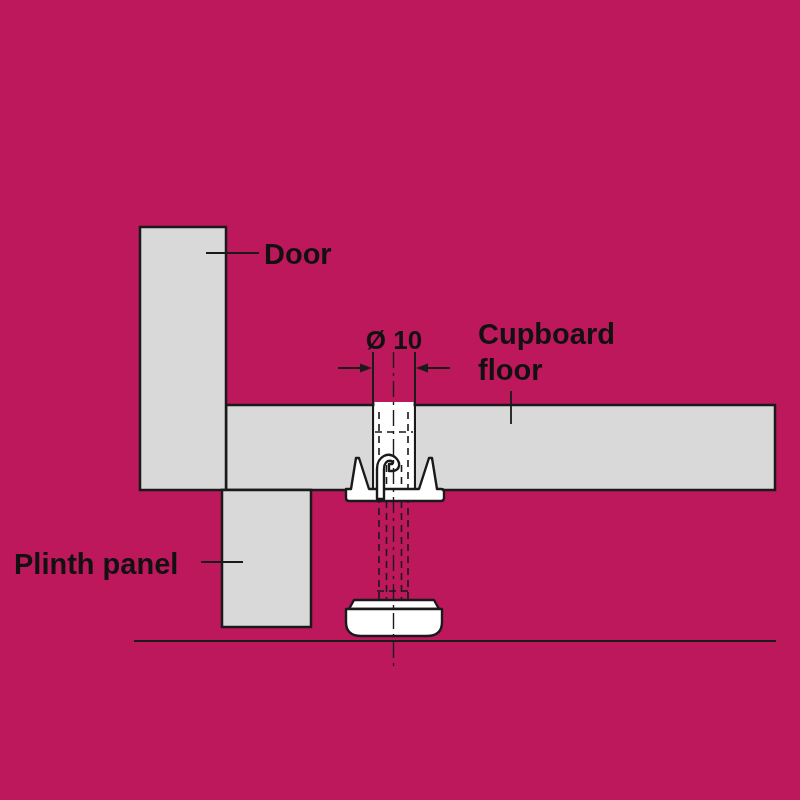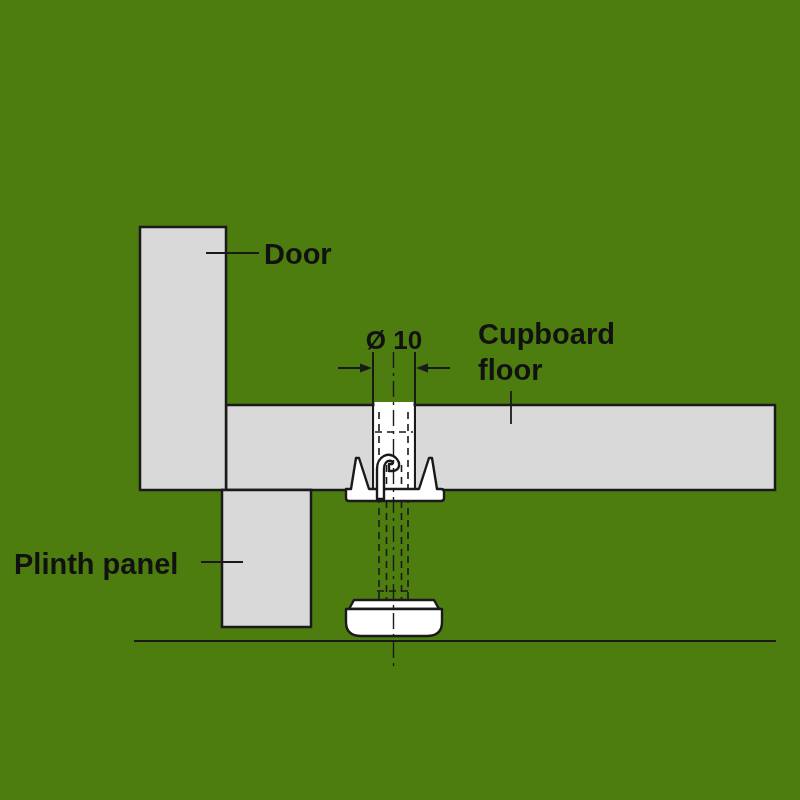--- a/index.html
+++ b/index.html
@@ -1,16 +1,16 @@
 <!DOCTYPE html>
 <html><head>
 <meta charset="utf-8">
 <style>
   html,body{margin:0;padding:0;background:#ffffff;}
-  .canvas{position:relative;width:800px;height:800px;background:#4d7c0f;overflow:hidden;}
+  .canvas{position:relative;width:800px;height:800px;background:#be185d;overflow:hidden;}
   svg{display:block;}
   text{font-family:"Liberation Sans","DejaVu Sans",sans-serif;font-weight:700;fill:#111111;}
   .lbl{font-size:29px;}
   .dim{font-size:26px;}
   .panel{stroke:#1a1a1a;stroke-width:2.5;}
   .white{fill:#ffffff;stroke:#1a1a1a;stroke-width:2.4;stroke-linejoin:round;}
   .thin{stroke:#1a1a1a;stroke-width:2;fill:none;}
   .dash{stroke:#1a1a1a;stroke-width:1.6;fill:none;stroke-dasharray:7 5;}
   .cline{stroke:#1a1a1a;stroke-width:1.4;fill:none;stroke-dasharray:16 5 3 5;}
   .leader{stroke:#1a1a1a;stroke-width:1.8;fill:none;}

